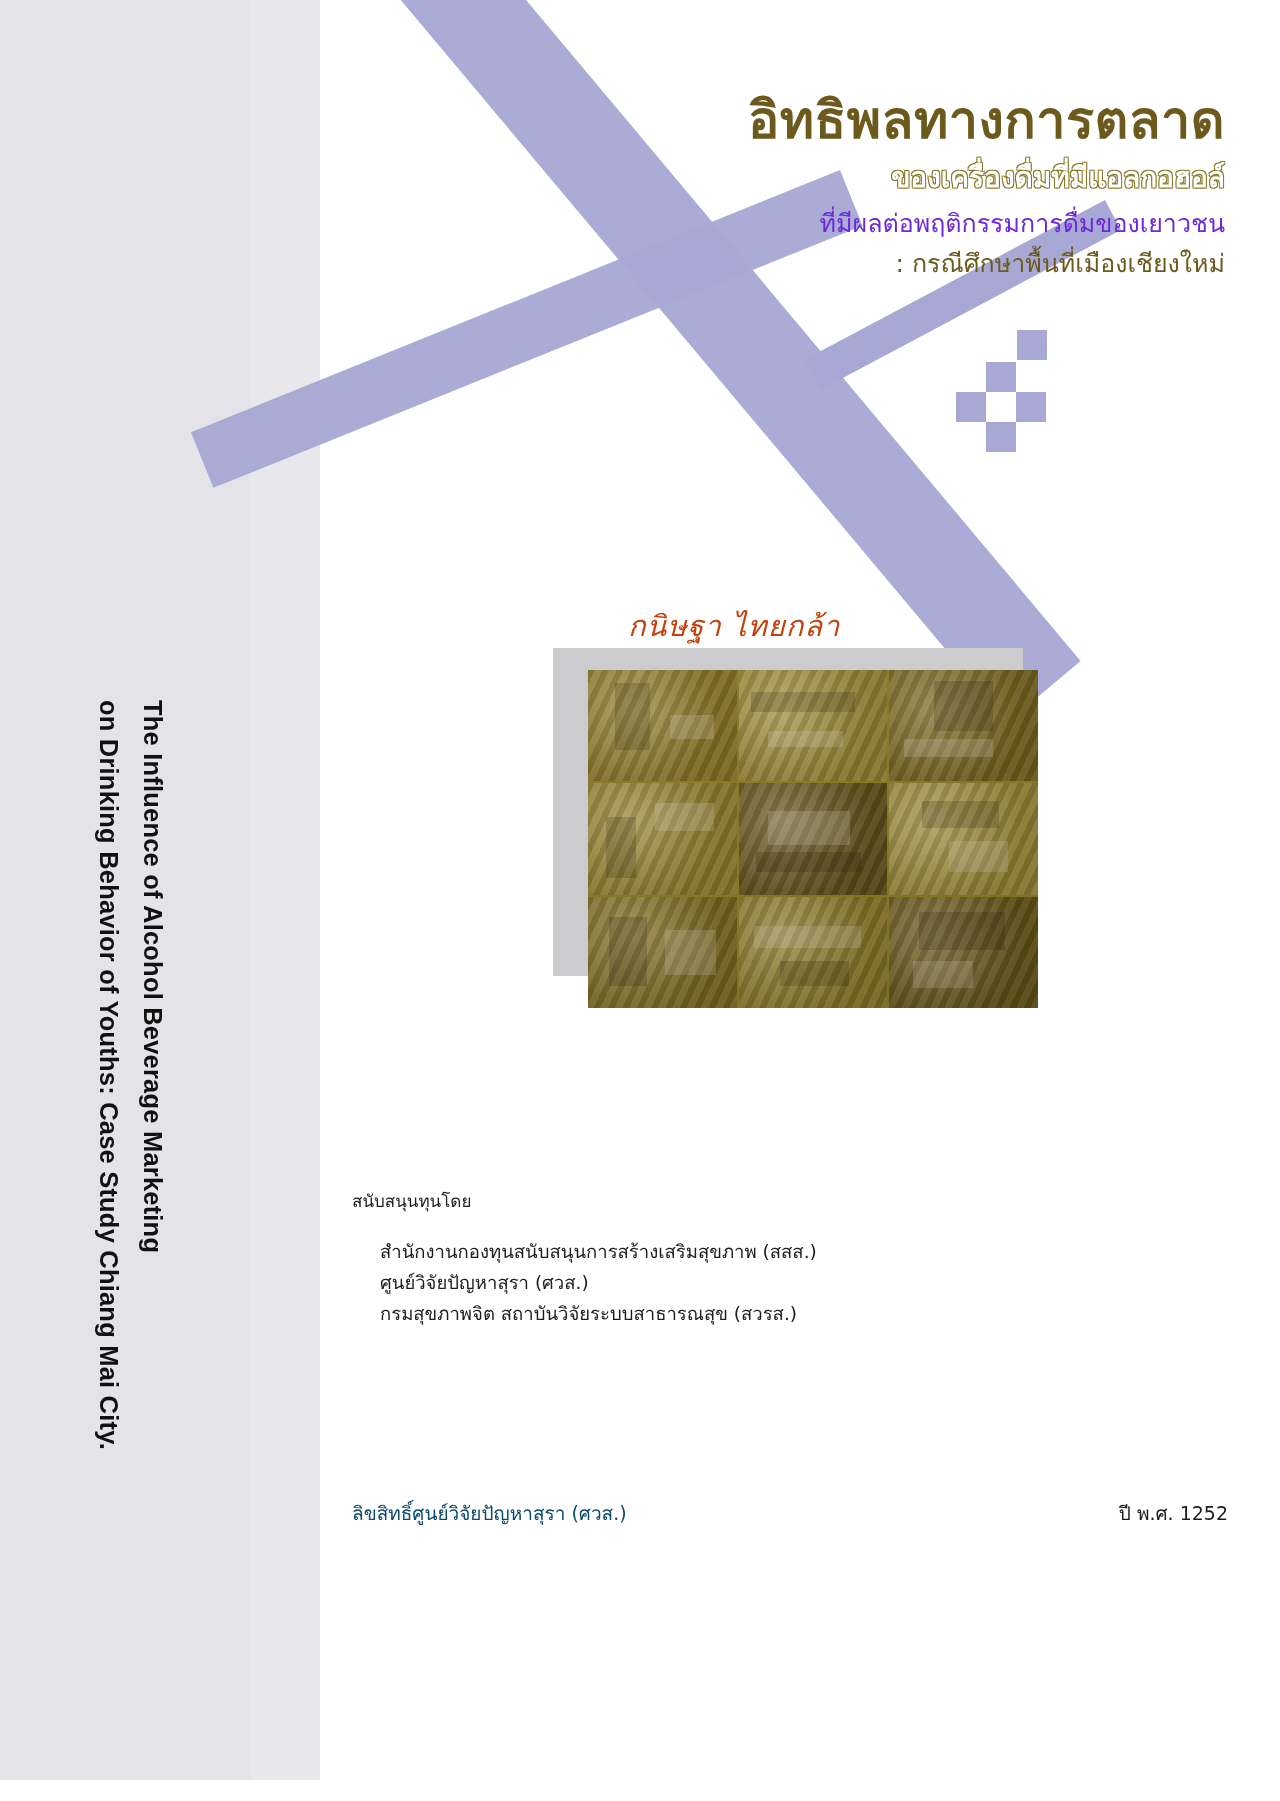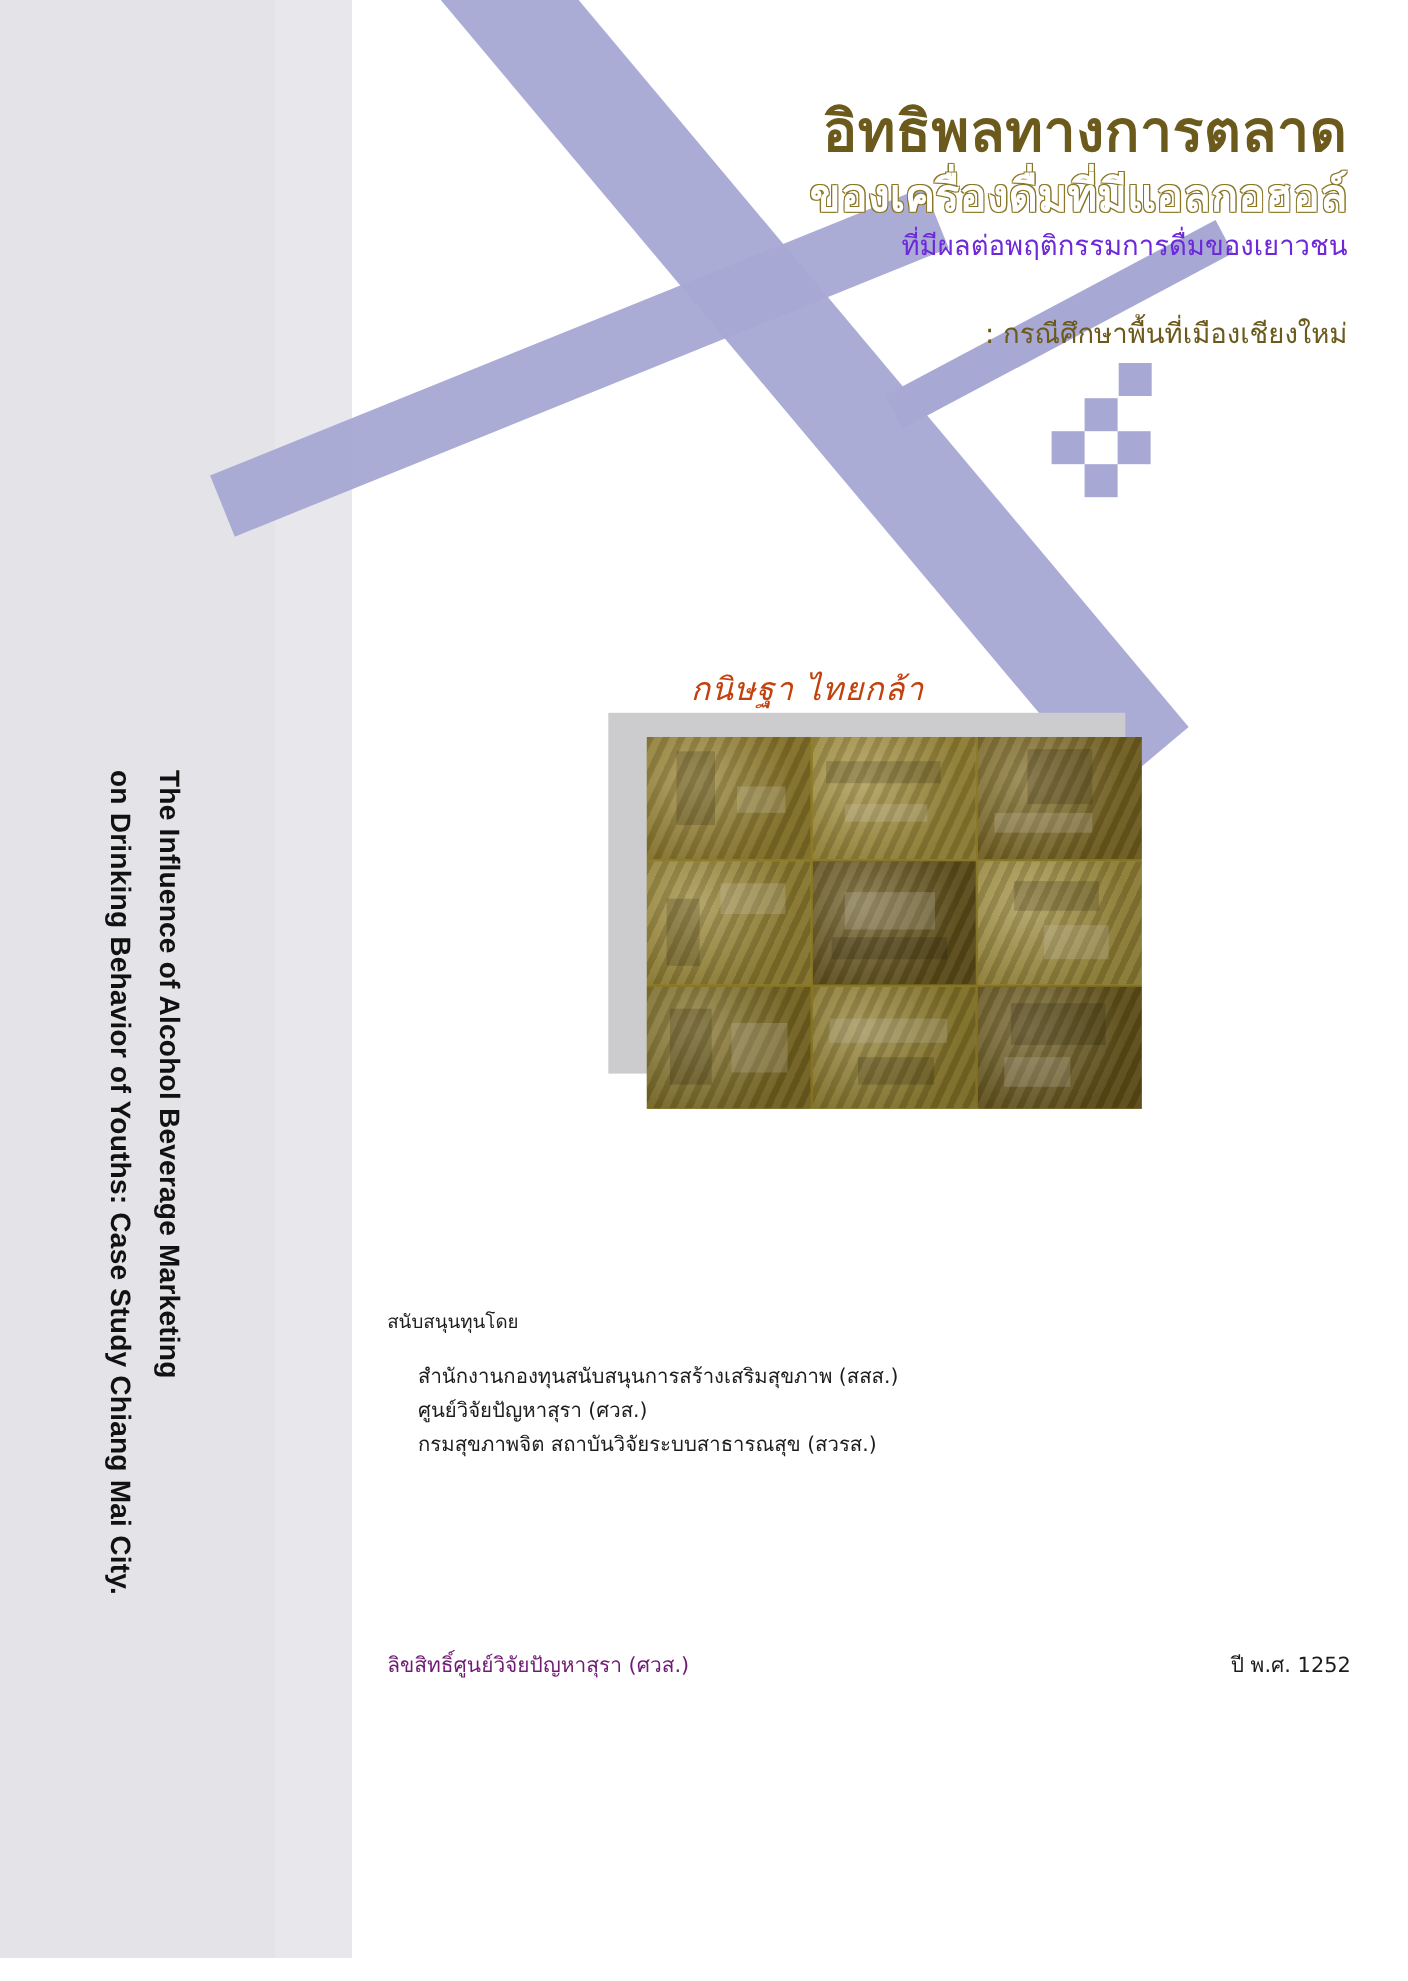--- a/index.html
+++ b/index.html
@@ -111,40 +111,39 @@
   .t-line1 {
     font-family: "DejaVu Sans", sans-serif;
     font-size: 52px;
     font-weight: bold;
     color: #6b5a1c;
     line-height: 64px;
     letter-spacing: 0.5px;
   }
   .t-line2 {
     font-family: "DejaVu Sans", sans-serif;
-    font-size: 41px;
+    font-size: 28px;
     font-weight: bold;
     color: #ffffff;
     line-height: 52px;
     text-shadow:
       -1px -1px 0 #8a7726, 1px -1px 0 #8a7726,
       -1px  1px 0 #8a7726, 1px  1px 0 #8a7726;
   }
   .t-line3 {
     font-family: "DejaVu Sans", sans-serif;
     font-size: 25px;
     color: #6d28d9;
     line-height: 40px;
   }
   .t-line4 {
     font-family: "DejaVu Sans", sans-serif;
     font-size: 25px;
     color: #6b5a1c;
     line-height: 40px;
-    margin-top: 40px;
   }
 
   
   .author {
     position: absolute;
     left: 628px;
     top: 603px;
     font-family: "DejaVu Serif", serif;
     font-size: 29px;
     font-style: italic;
@@ -233,21 +232,21 @@
     margin-left: 28px;
   }
 
   
   .footer-left {
     position: absolute;
     left: 352px;
     top: 1498px;
     font-family: "DejaVu Sans", sans-serif;
     font-size: 19px;
-    color: #701a75;
+    color: #0c4a6e;
   }
   .footer-right {
     position: absolute;
     right: 52px;
     top: 1498px;
     font-family: "DejaVu Sans", sans-serif;
     font-size: 19px;
     color: #1c1c1c;
   }
 </style>

